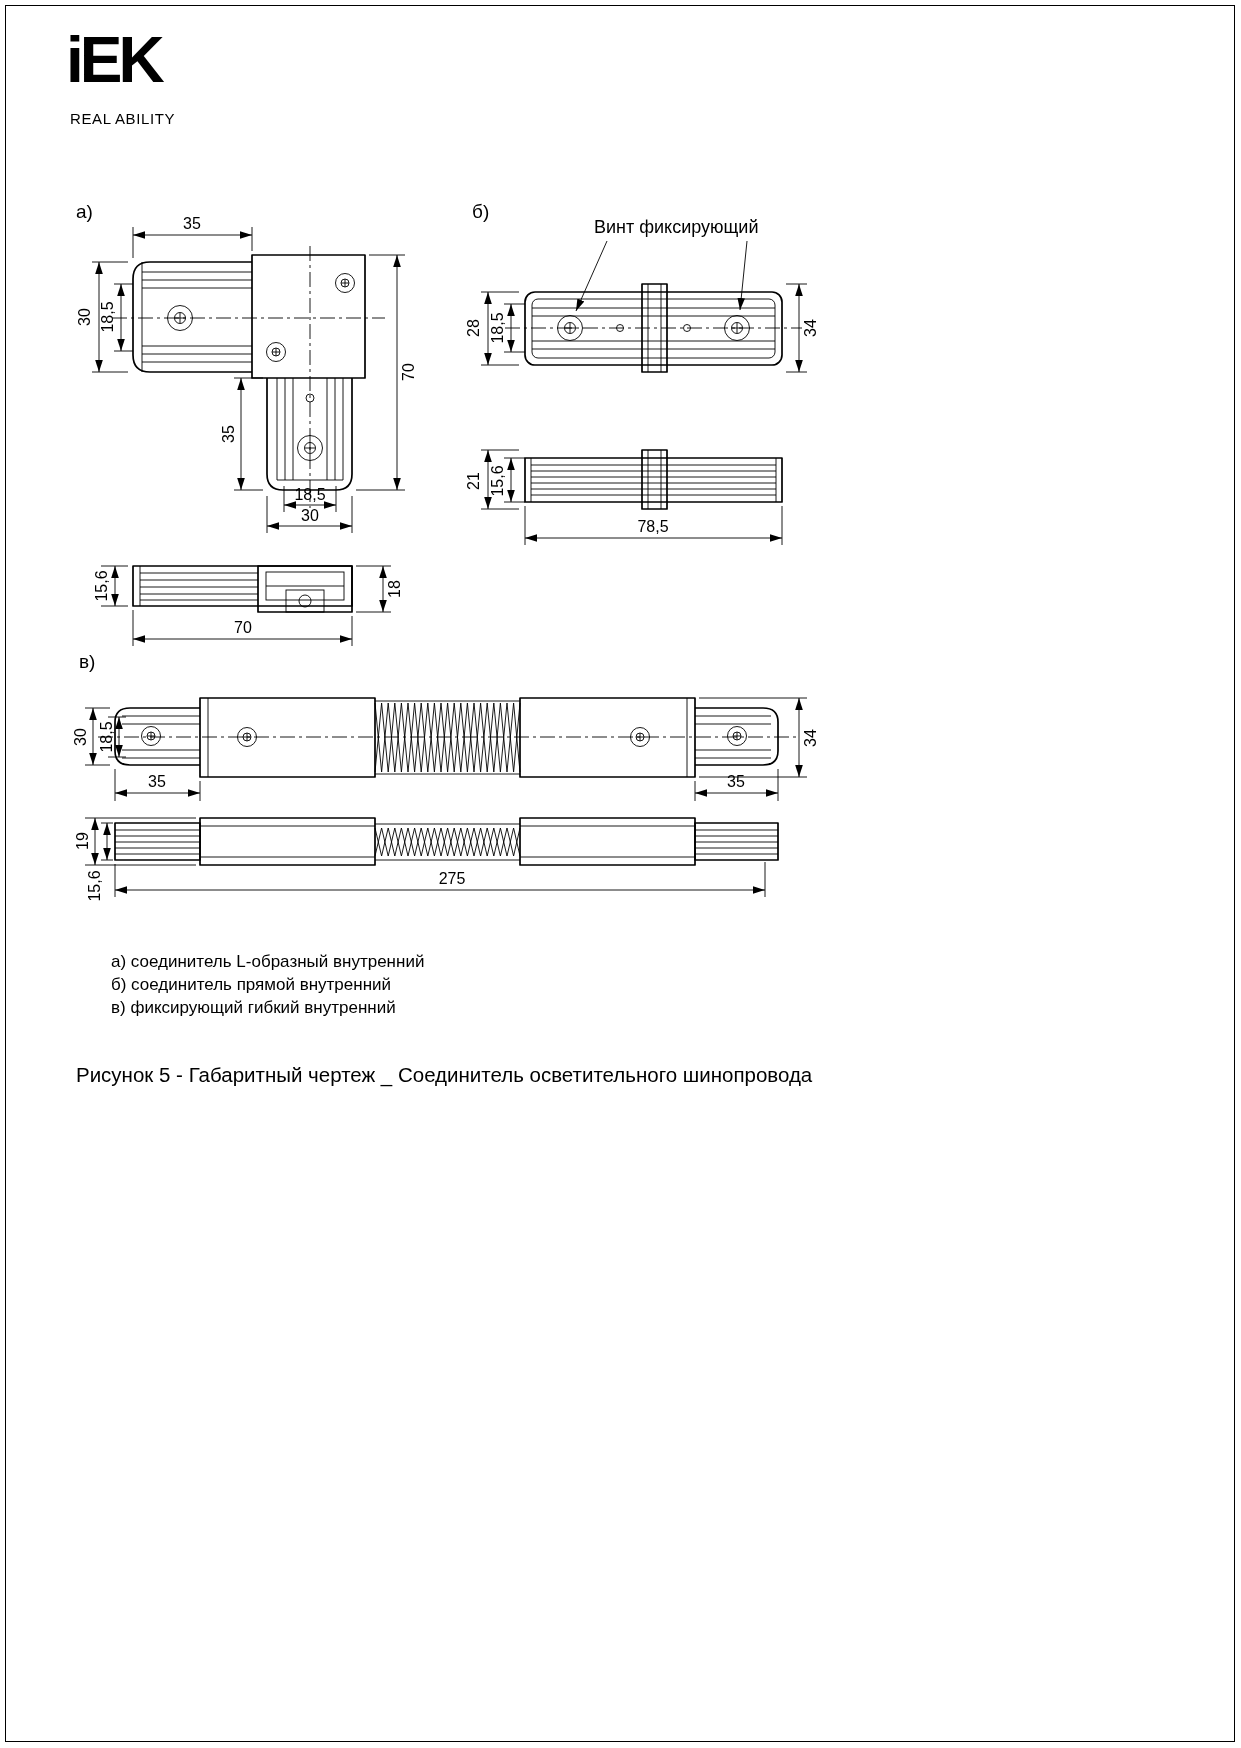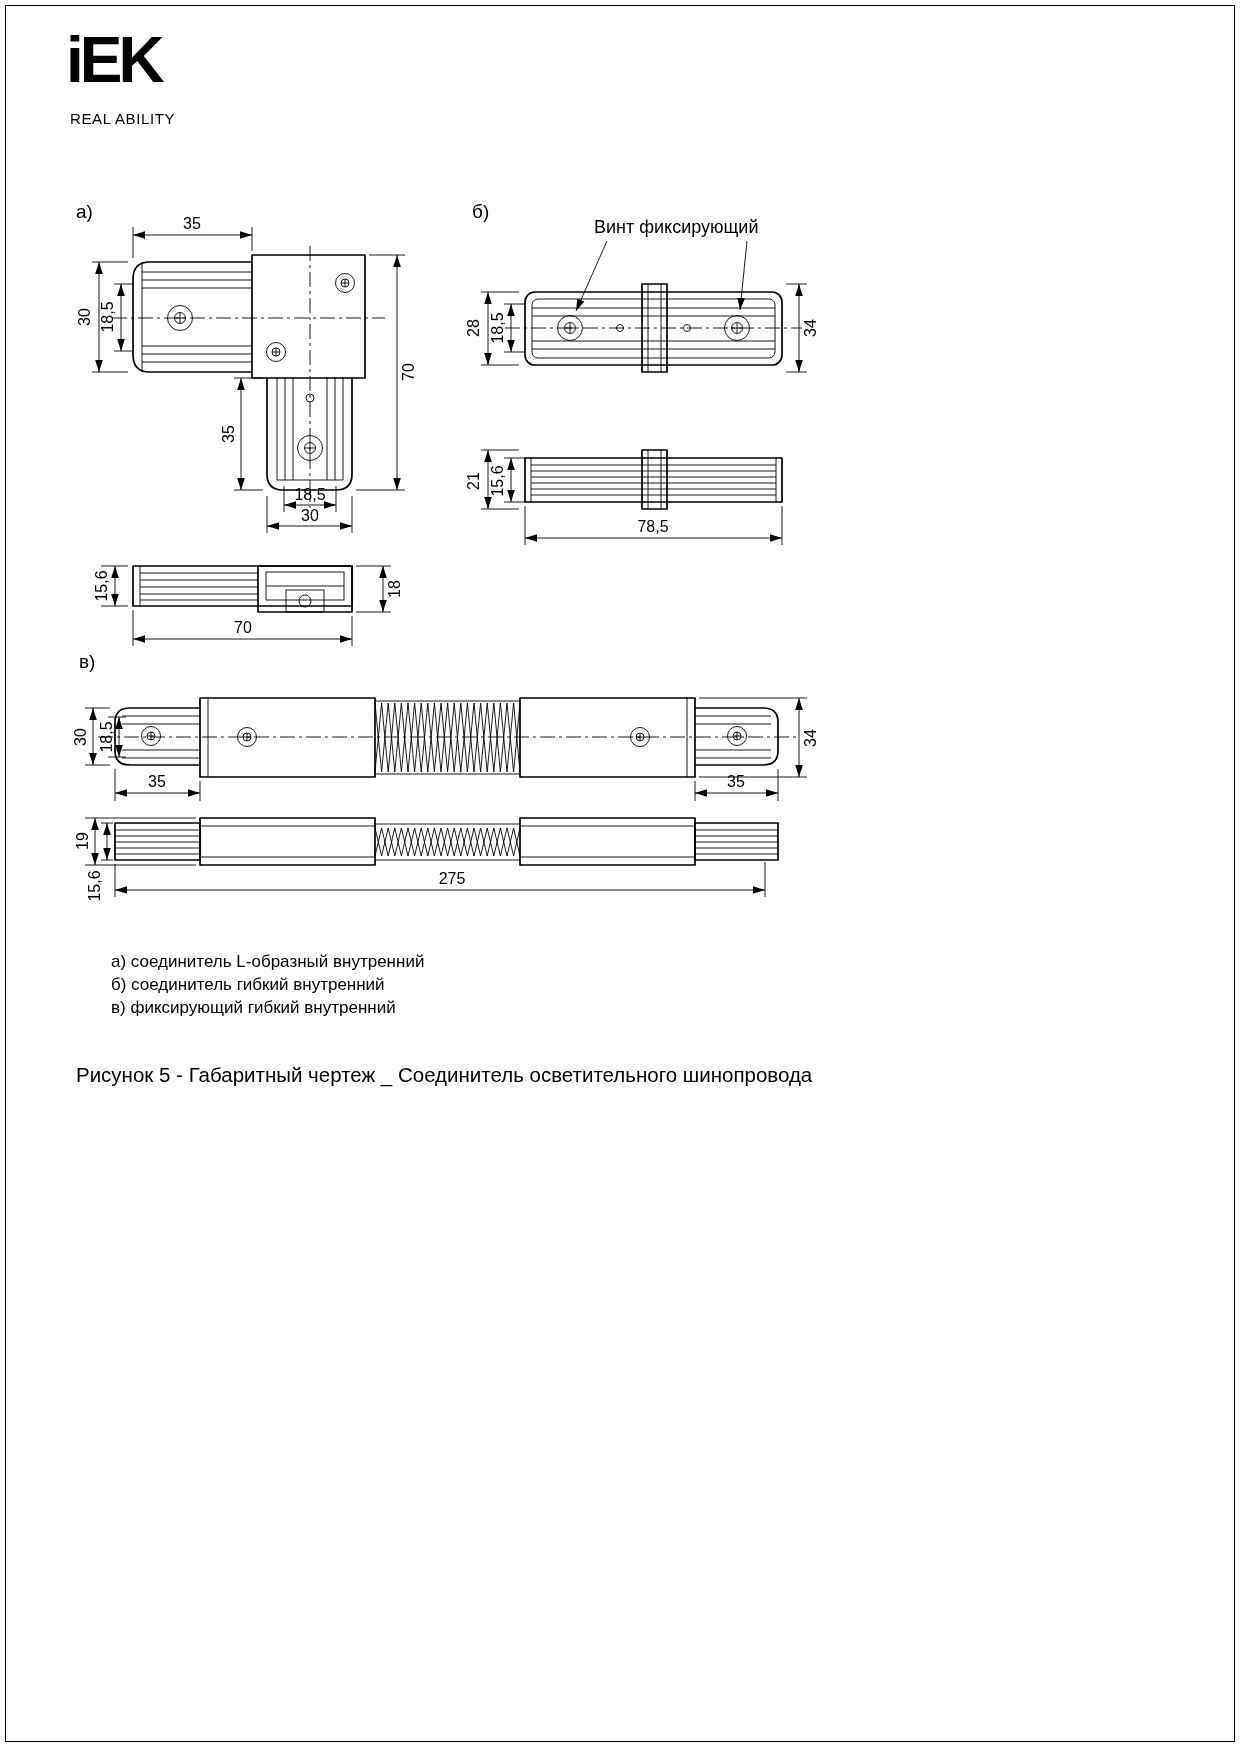--- a/index.html
+++ b/index.html
@@ -316,18 +316,18 @@
         <line class="dim" x1="115" y1="864" x2="115" y2="897"></line>
         <line class="dim" x1="765" y1="862" x2="765" y2="897"></line>
         <line class="dim" x1="115" y1="890" x2="765" y2="890" marker-start="url(#arr)" marker-end="url(#arr)"></line>
         <text class="dt" x="452" y="884" text-anchor="middle">275</text>
       </g>
     </g>
   </svg>
 
   <div class="legend">
     <div>а) соединитель L-образный внутренний</div>
-    <div>б) соединитель гибкий внутренний</div>
+    <div>б) соединитель прямой внутренний</div>
     <div>в) фиксирующий гибкий внутренний</div>
   </div>
 
   <div class="figure-caption">Рисунок 5 - Габаритный чертеж _ Соединитель осветительного шинопровода</div>
 </div>
 
 </body></html>

